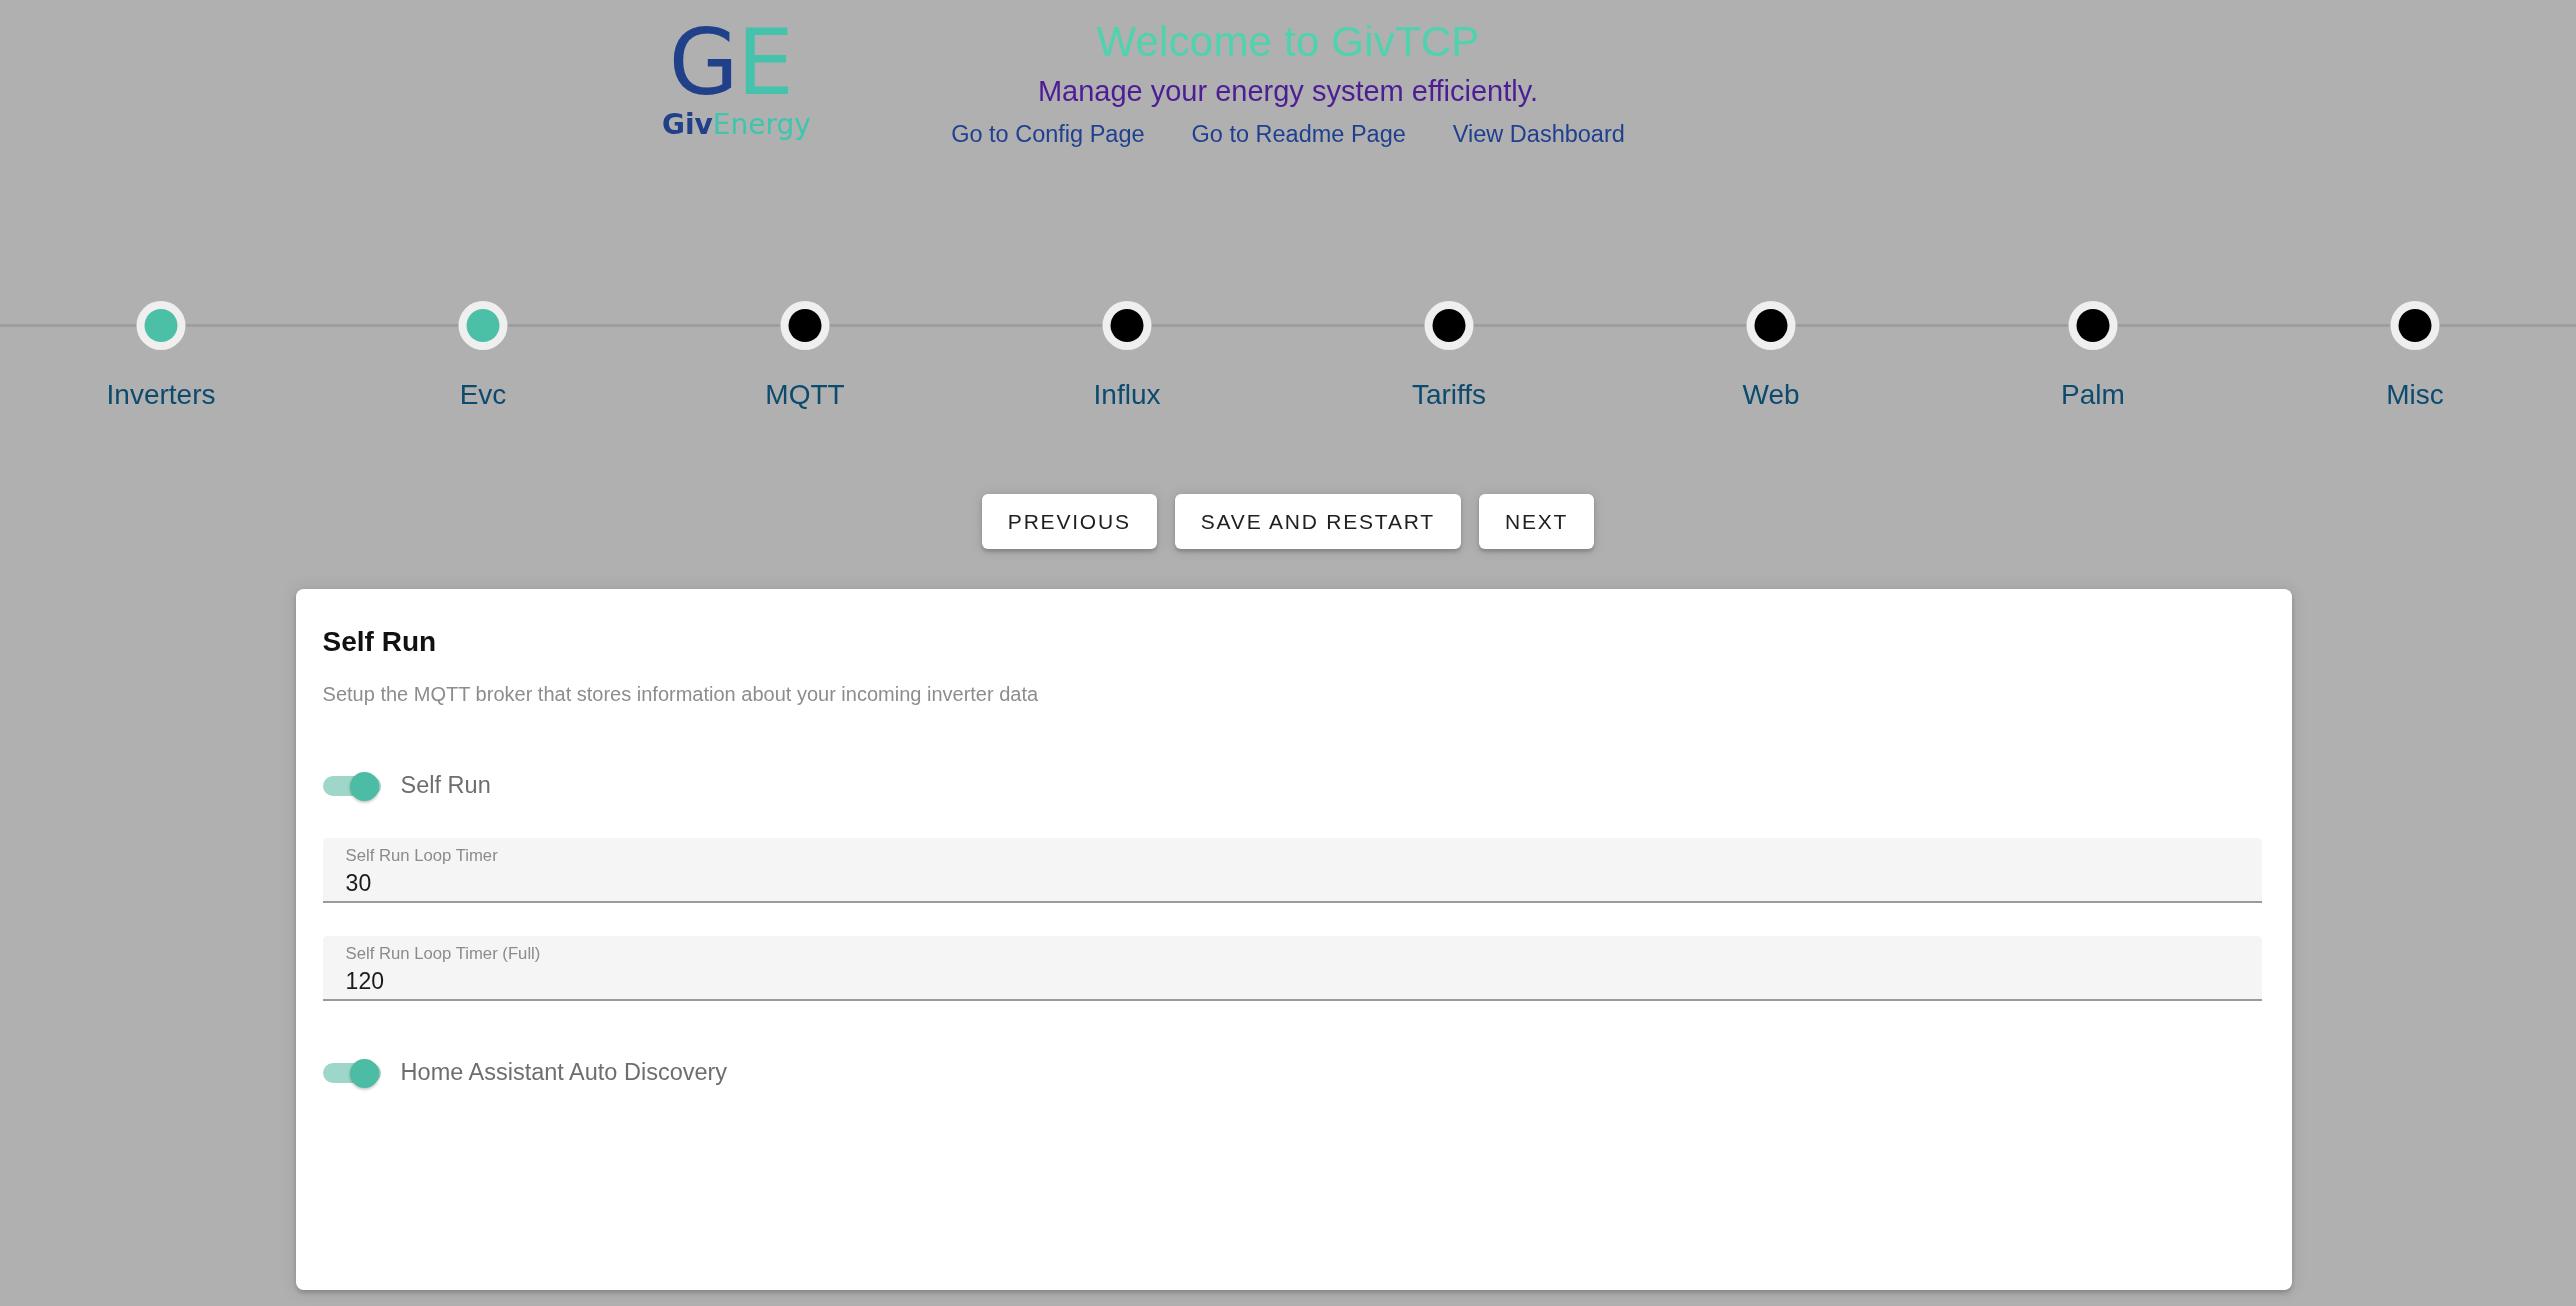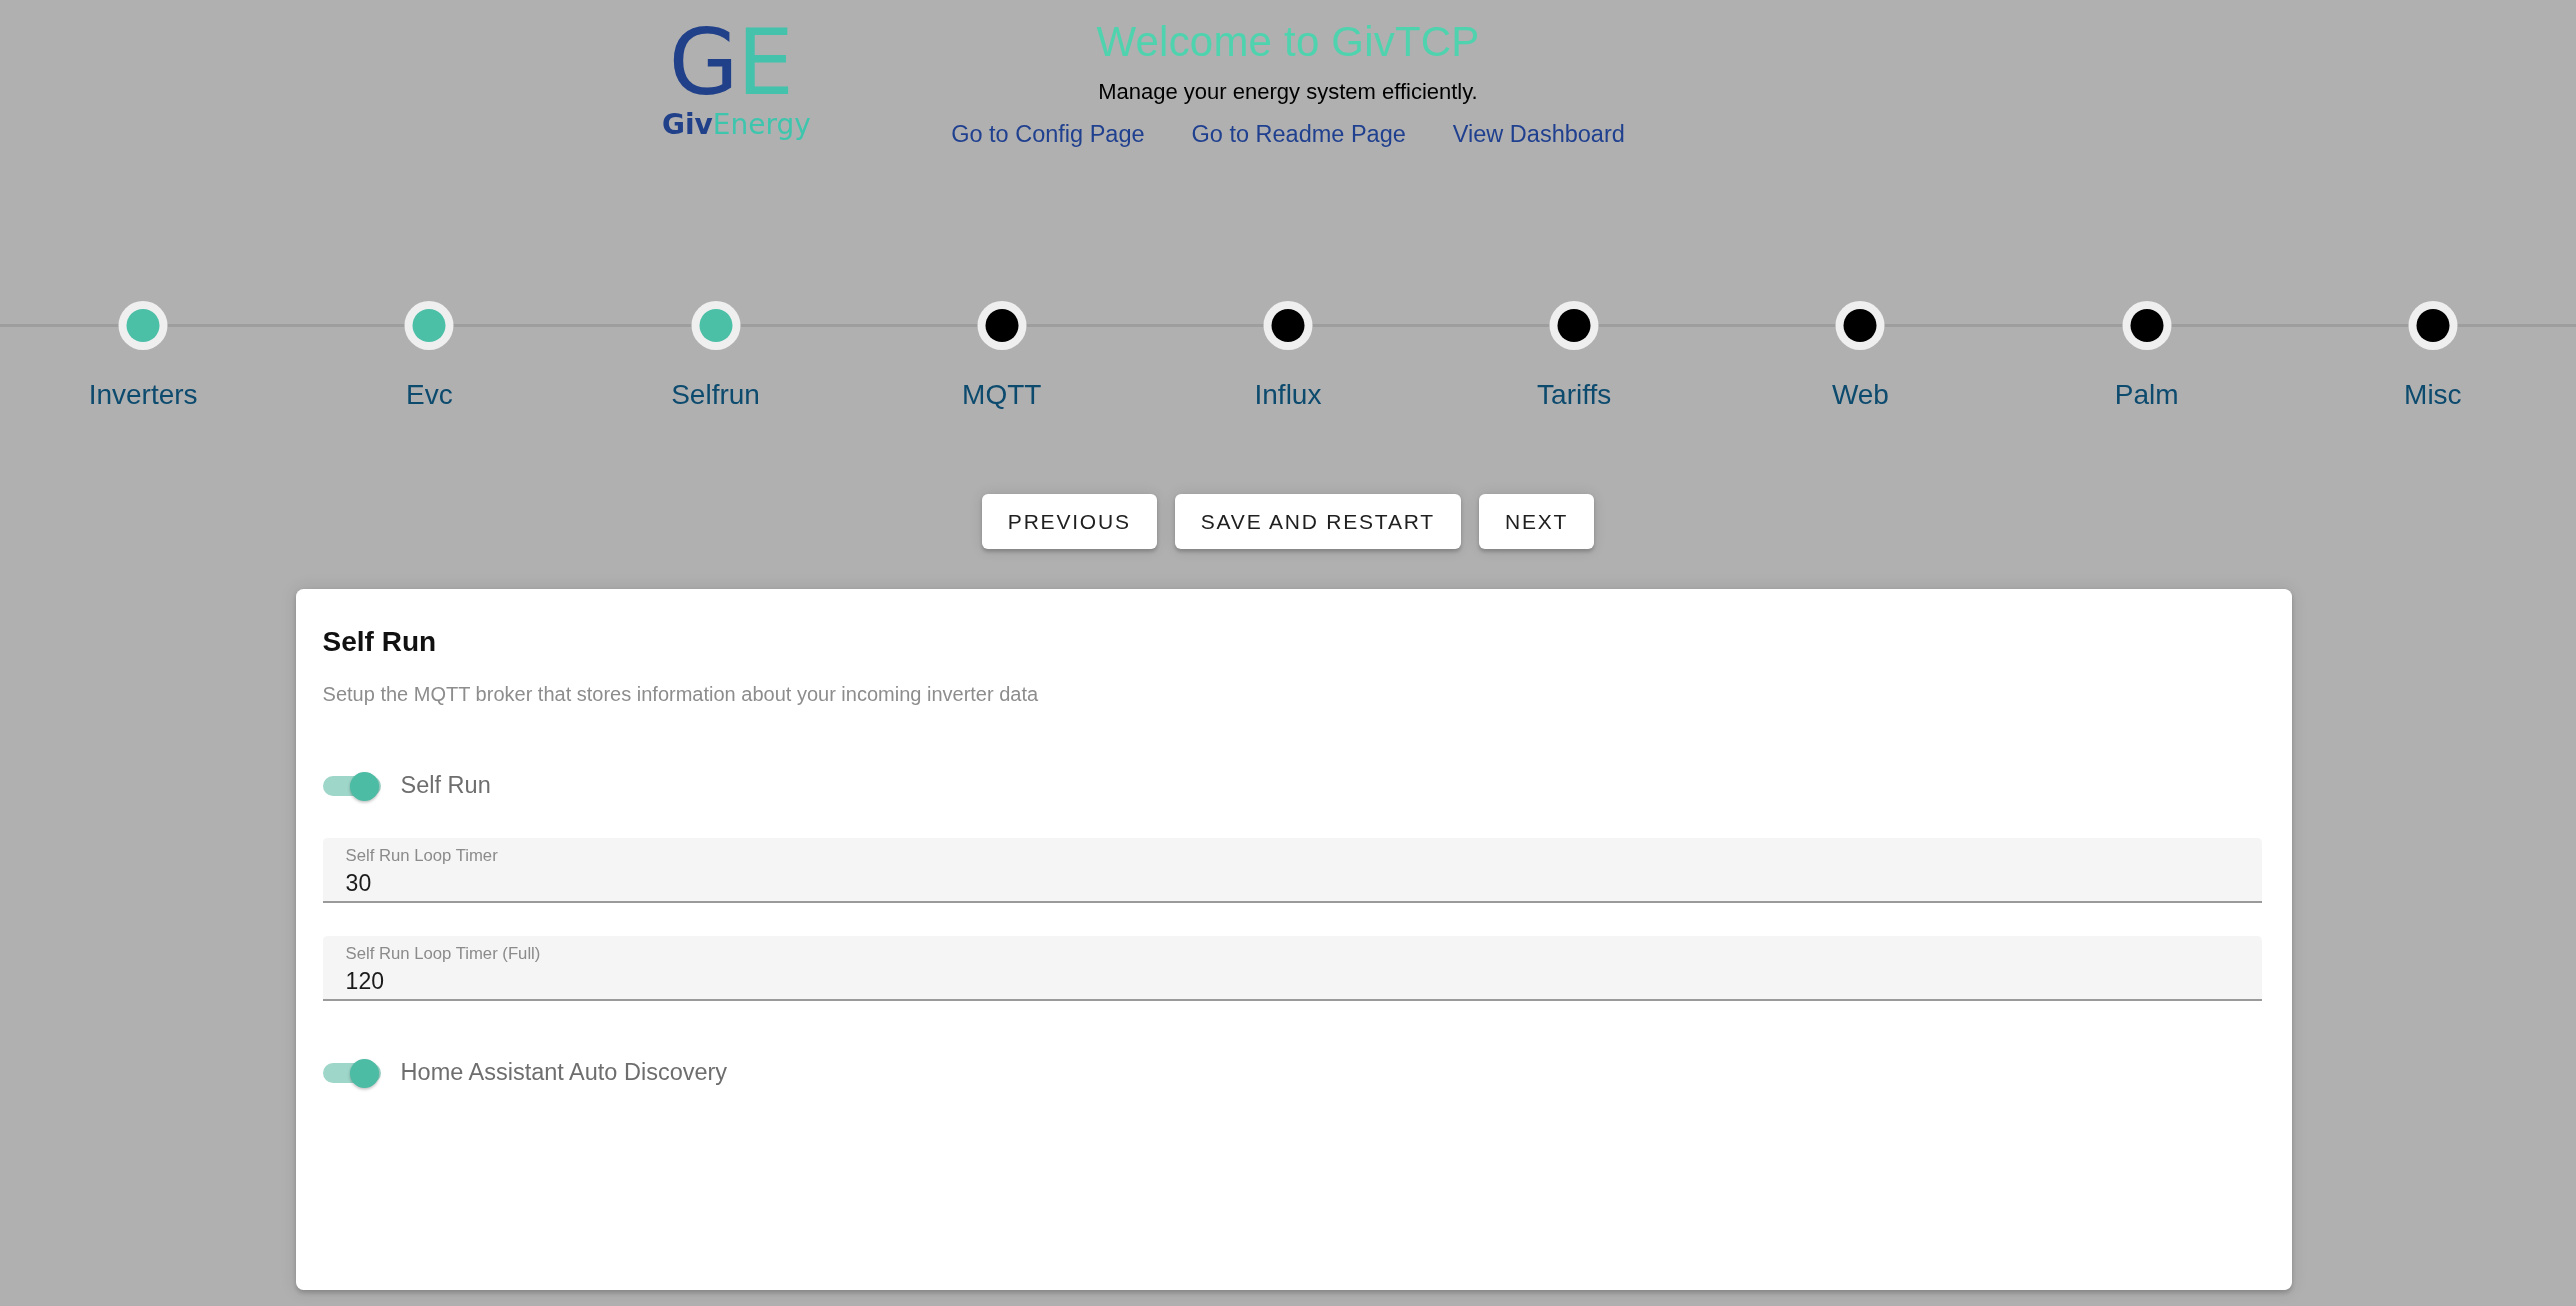--- a/index.html
+++ b/index.html
@@ -60,22 +60,22 @@
     padding-top: 16.7px;
     font-size: 42px;
     font-weight: 400;
     color: #4ed3ae;
     letter-spacing: 0.2px;
     line-height: 49px;
   }
   .welcome-sub {
     margin: 0;
     padding-top: 12px;
-    font-size: 22px;
-    color: #000000;
+    font-size: 29px;
+    color: #4c1d95;
     font-weight: 400;
     line-height: 27px;
   }
   .head-links {
     margin: 0;
     padding-top: 16.7px;
     display: flex;
     justify-content: center;
     gap: 47px;
     align-items: center;
@@ -308,26 +308,20 @@
       <div class="step-label">Inverters</div>
     </div>
 
     <div class="step done">
       <div class="step-dot">
           <i></i>
         </div>
       <div class="step-label">Evc</div>
     </div>
 
-    <div class="step done">
-      <div class="step-dot">
-          <i></i>
-        </div>
-      <div class="step-label">Selfrun</div>
-    </div>
 
     <div class="step">
       <div class="step-dot">
           <i></i>
         </div>
       <div class="step-label">MQTT</div>
     </div>
 
     <div class="step">
       <div class="step-dot">

